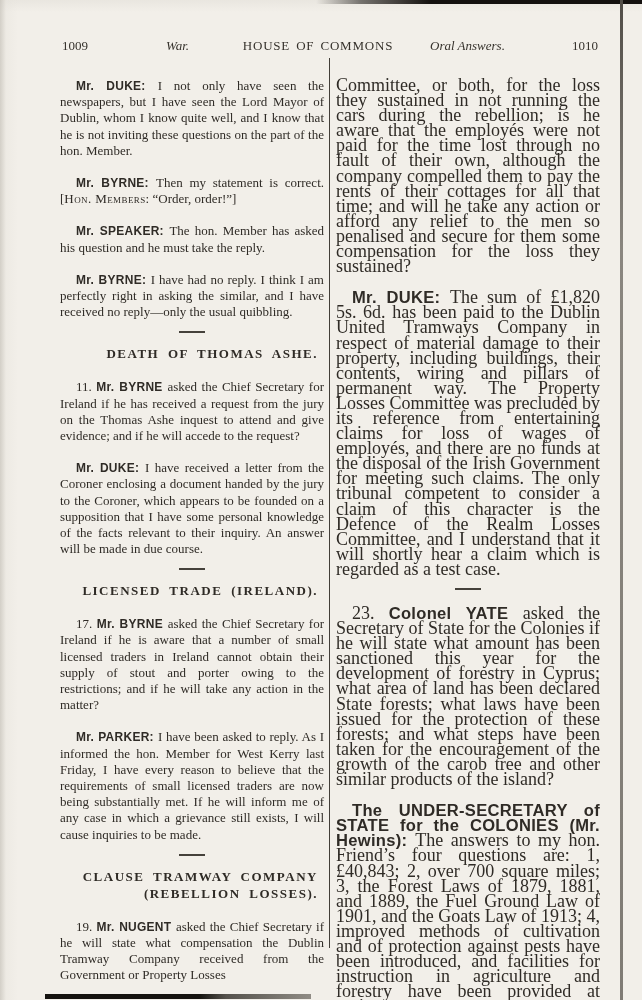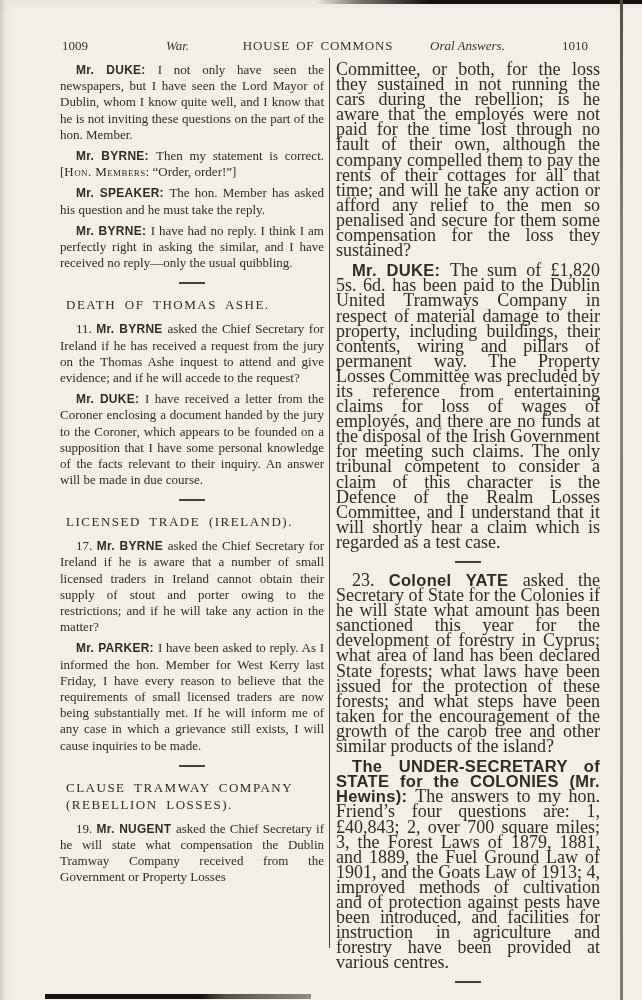--- a/index.html
+++ b/index.html
@@ -18,31 +18,31 @@
   .edge-right{position:absolute;top:0;left:620px;width:3px;height:1000px;
     background:linear-gradient(180deg,#514d47 0%, #8a867f 25%, #7f7b74 100%)}
   .bar-bottom{position:absolute;left:45px;top:994px;width:266px;height:5px;
     background:linear-gradient(90deg,#15130f 0%,#15130f 58%,#55524c 68%,#908c85 100%)}
   
   .running-head{position:absolute;top:38px;left:0;width:642px;height:17px;font-size:13px;color:#36322c}
   .rh-pgL{position:absolute;left:62px}
   .rh-runL{position:absolute;left:166px;font-style:italic}
   .rh-title{position:absolute;left:50%;transform:translateX(-52%);letter-spacing:.8px;word-spacing:2px}
   .rh-runR{position:absolute;left:430px;font-style:italic}
-  .rh-pgR{position:absolute;right:54px}
+  .rh-pgR{position:absolute;right:44px}
   
   .col{position:absolute;top:62px;width:264px;text-align:justify}
   .col-left{left:60px;font-size:13px;line-height:16.2px}
   .col-right{left:336px;font-size:18px;line-height:15.1px}
   .col-rule{position:absolute;left:329px;top:58px;height:890px;width:1px;background:#423e38}
-  p.para{margin:0 0 5px;text-indent:16px}
+  p.para{margin:16px 0 5px;text-indent:16px}
   p.no-indent{text-indent:0}
   .run-speaker{font-family:"Liberation Sans","DejaVu Sans",sans-serif;font-weight:700;font-size:.92em;letter-spacing:.3px}
   .run-sc{font-variant:small-caps;letter-spacing:.4px}
-  h2.sec-heading{font-size:1em;font-weight:400;text-align:left;letter-spacing:1.5px;word-spacing:4px;margin:13px 6px 7px;line-height:1.3;text-indent:0}
+  h2.sec-heading{font-size:1em;font-weight:700;text-align:right;letter-spacing:1.5px;word-spacing:4px;margin:13px 6px 7px;line-height:1.3;text-indent:0}
   .rule{width:26px;height:2px;background:#45413b;margin:11px auto 10px}
 </style>
 </head>
 <body>
 
 <div class="page">
 
   <div class="bar-top"></div>
   <div class="edge-right"></div>
   <div class="bar-bottom"></div>

